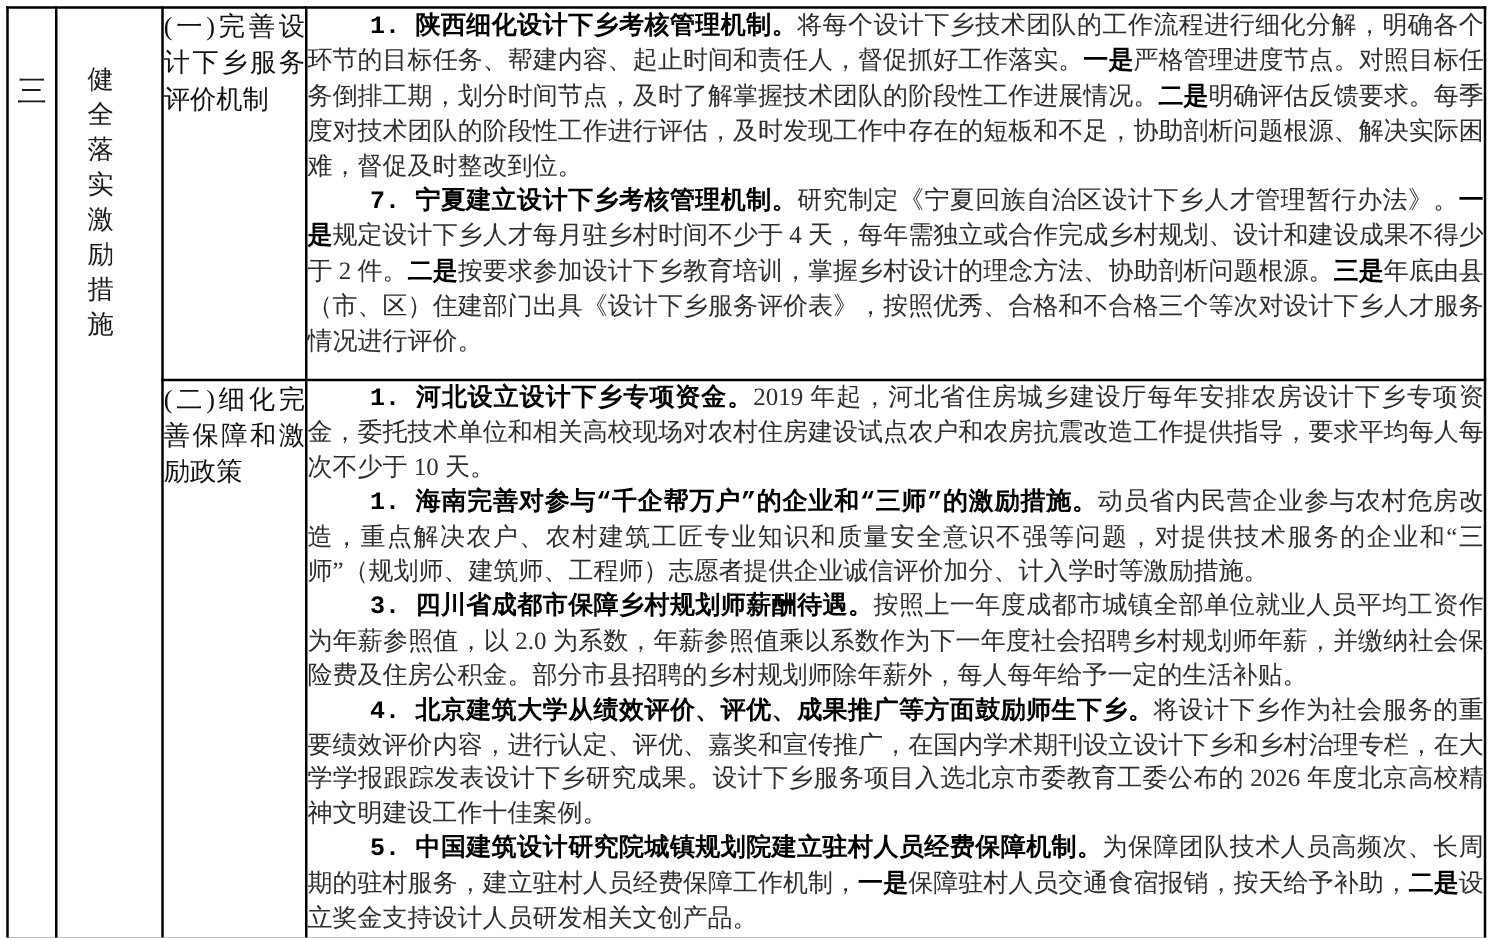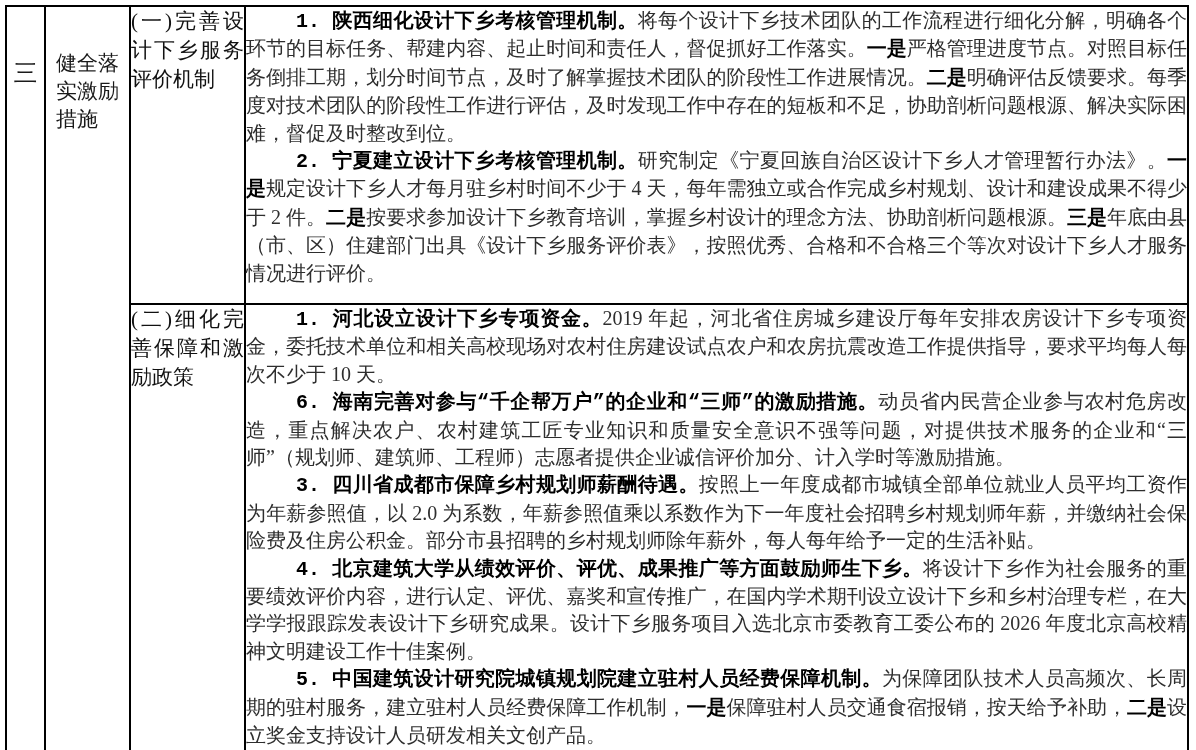--- a/index.html
+++ b/index.html
@@ -47,21 +47,21 @@
     text-align: center;
     font-size: 24px;
     color: #1a1a1a;
     transform: translateY(50px);
     letter-spacing: 0;
   }
   .category-label {
     font-size: 21px;
     line-height: 28px;
     color: #1a1a1a;
-    padding: 0 10px;
+    padding: 0 24px;
     text-align: justify;
     word-break: break-all;
     transform: translateY(42px);
   }
   td.subheader-cell { vertical-align: middle; }
   .subheader-text {
     font-size: 21px;
     line-height: 29px;
     color: #111111;
     padding: 0 0;
@@ -105,30 +105,30 @@
         <div class="index-label">三</div>
       </td>
       <td class="category-cell" rowspan="2">
         <div class="category-label">健全落实激励措施</div>
       </td>
       <td class="subheader-cell">
         <div class="subheader-text">(一)完善设计下乡服务评价机制</div>
       </td>
       <td class="content-cell">
             <p class="para"><b>1. 陕西细化设计下乡考核管理机制。</b><span>将每个设计下乡技术团队的工作流程进行细化分解，明确各个环节的目标任务、帮建内容、起止时间和责任人，督促抓好工作落实。</span><b>一是</b><span>严格管理进度节点。对照目标任务倒排工期，划分时间节点，及时了解掌握技术团队的阶段性工作进展情况。</span><b>二是</b><span>明确评估反馈要求。每季度对技术团队的阶段性工作进行评估，及时发现工作中存在的短板和不足，协助剖析问题根源、解决实际困难，督促及时整改到位。</span></p>
-            <p class="para"><b>2. 宁夏建立设计下乡考核管理机制。</b><span>研究制定《宁夏回族自治区设计下乡人才管理暂行办法》。</span><b>一是</b><span>规定设计下乡人才每月驻乡村时间不少于 4 天，每年需独立或合作完成乡村规划、设计和建设成果不得少于 2 件。</span><b>二是</b><span>按要求参加设计下乡教育培训，掌握乡村设计的理念方法、协助剖析问题根源。</span><b>三是</b><span>年底由县（市、区）住建部门出具《设计下乡服务评价表》，按照优秀、合格和不合格三个等次对设计下乡人才服务情况进行评价。</span></p>
+            <p class="para"><b>7. 宁夏建立设计下乡考核管理机制。</b><span>研究制定《宁夏回族自治区设计下乡人才管理暂行办法》。</span><b>一是</b><span>规定设计下乡人才每月驻乡村时间不少于 4 天，每年需独立或合作完成乡村规划、设计和建设成果不得少于 2 件。</span><b>二是</b><span>按要求参加设计下乡教育培训，掌握乡村设计的理念方法、协助剖析问题根源。</span><b>三是</b><span>年底由县（市、区）住建部门出具《设计下乡服务评价表》，按照优秀、合格和不合格三个等次对设计下乡人才服务情况进行评价。</span></p>
           </td>
     </tr>
     <tr class="row2">
       <td class="subheader-cell">
         <div class="subheader-text">(二)细化完善保障和激励政策</div>
       </td>
       <td class="content-cell">
             <p class="para"><b>1. 河北设立设计下乡专项资金。</b><span>2019 年起，河北省住房城乡建设厅每年安排农房设计下乡专项资金，委托技术单位和相关高校现场对农村住房建设试点农户和农房抗震改造工作提供指导，要求平均每人每次不少于 10 天。</span></p>
-            <p class="para"><b>6. 海南完善对参与“千企帮万户”的企业和“三师”的激励措施。</b><span>动员省内民营企业参与农村危房改造，重点解决农户、农村建筑工匠专业知识和质量安全意识不强等问题，对提供技术服务的企业和“三师”（规划师、建筑师、工程师）志愿者提供企业诚信评价加分、计入学时等激励措施。</span></p>
+            <p class="para"><b>1. 海南完善对参与“千企帮万户”的企业和“三师”的激励措施。</b><span>动员省内民营企业参与农村危房改造，重点解决农户、农村建筑工匠专业知识和质量安全意识不强等问题，对提供技术服务的企业和“三师”（规划师、建筑师、工程师）志愿者提供企业诚信评价加分、计入学时等激励措施。</span></p>
             <p class="para"><b>3. 四川省成都市保障乡村规划师薪酬待遇。</b><span>按照上一年度成都市城镇全部单位就业人员平均工资作为年薪参照值，以 2.0 为系数，年薪参照值乘以系数作为下一年度社会招聘乡村规划师年薪，并缴纳社会保险费及住房公积金。部分市县招聘的乡村规划师除年薪外，每人每年给予一定的生活补贴。</span></p>
             <p class="para"><b>4. 北京建筑大学从绩效评价、评优、成果推广等方面鼓励师生下乡。</b><span>将设计下乡作为社会服务的重要绩效评价内容，进行认定、评优、嘉奖和宣传推广，在国内学术期刊设立设计下乡和乡村治理专栏，在大学学报跟踪发表设计下乡研究成果。设计下乡服务项目入选北京市委教育工委公布的 2026 年度北京高校精神文明建设工作十佳案例。</span></p>
             <p class="para"><b>5. 中国建筑设计研究院城镇规划院建立驻村人员经费保障机制。</b><span>为保障团队技术人员高频次、长周期的驻村服务，建立驻村人员经费保障工作机制，</span><b>一是</b><span>保障驻村人员交通食宿报销，按天给予补助，</span><b>二是</b><span>设立奖金支持设计人员研发相关文创产品。</span></p>
           </td>
     </tr>
   </tbody>
     </table>
 </div>
 
 </body></html>

